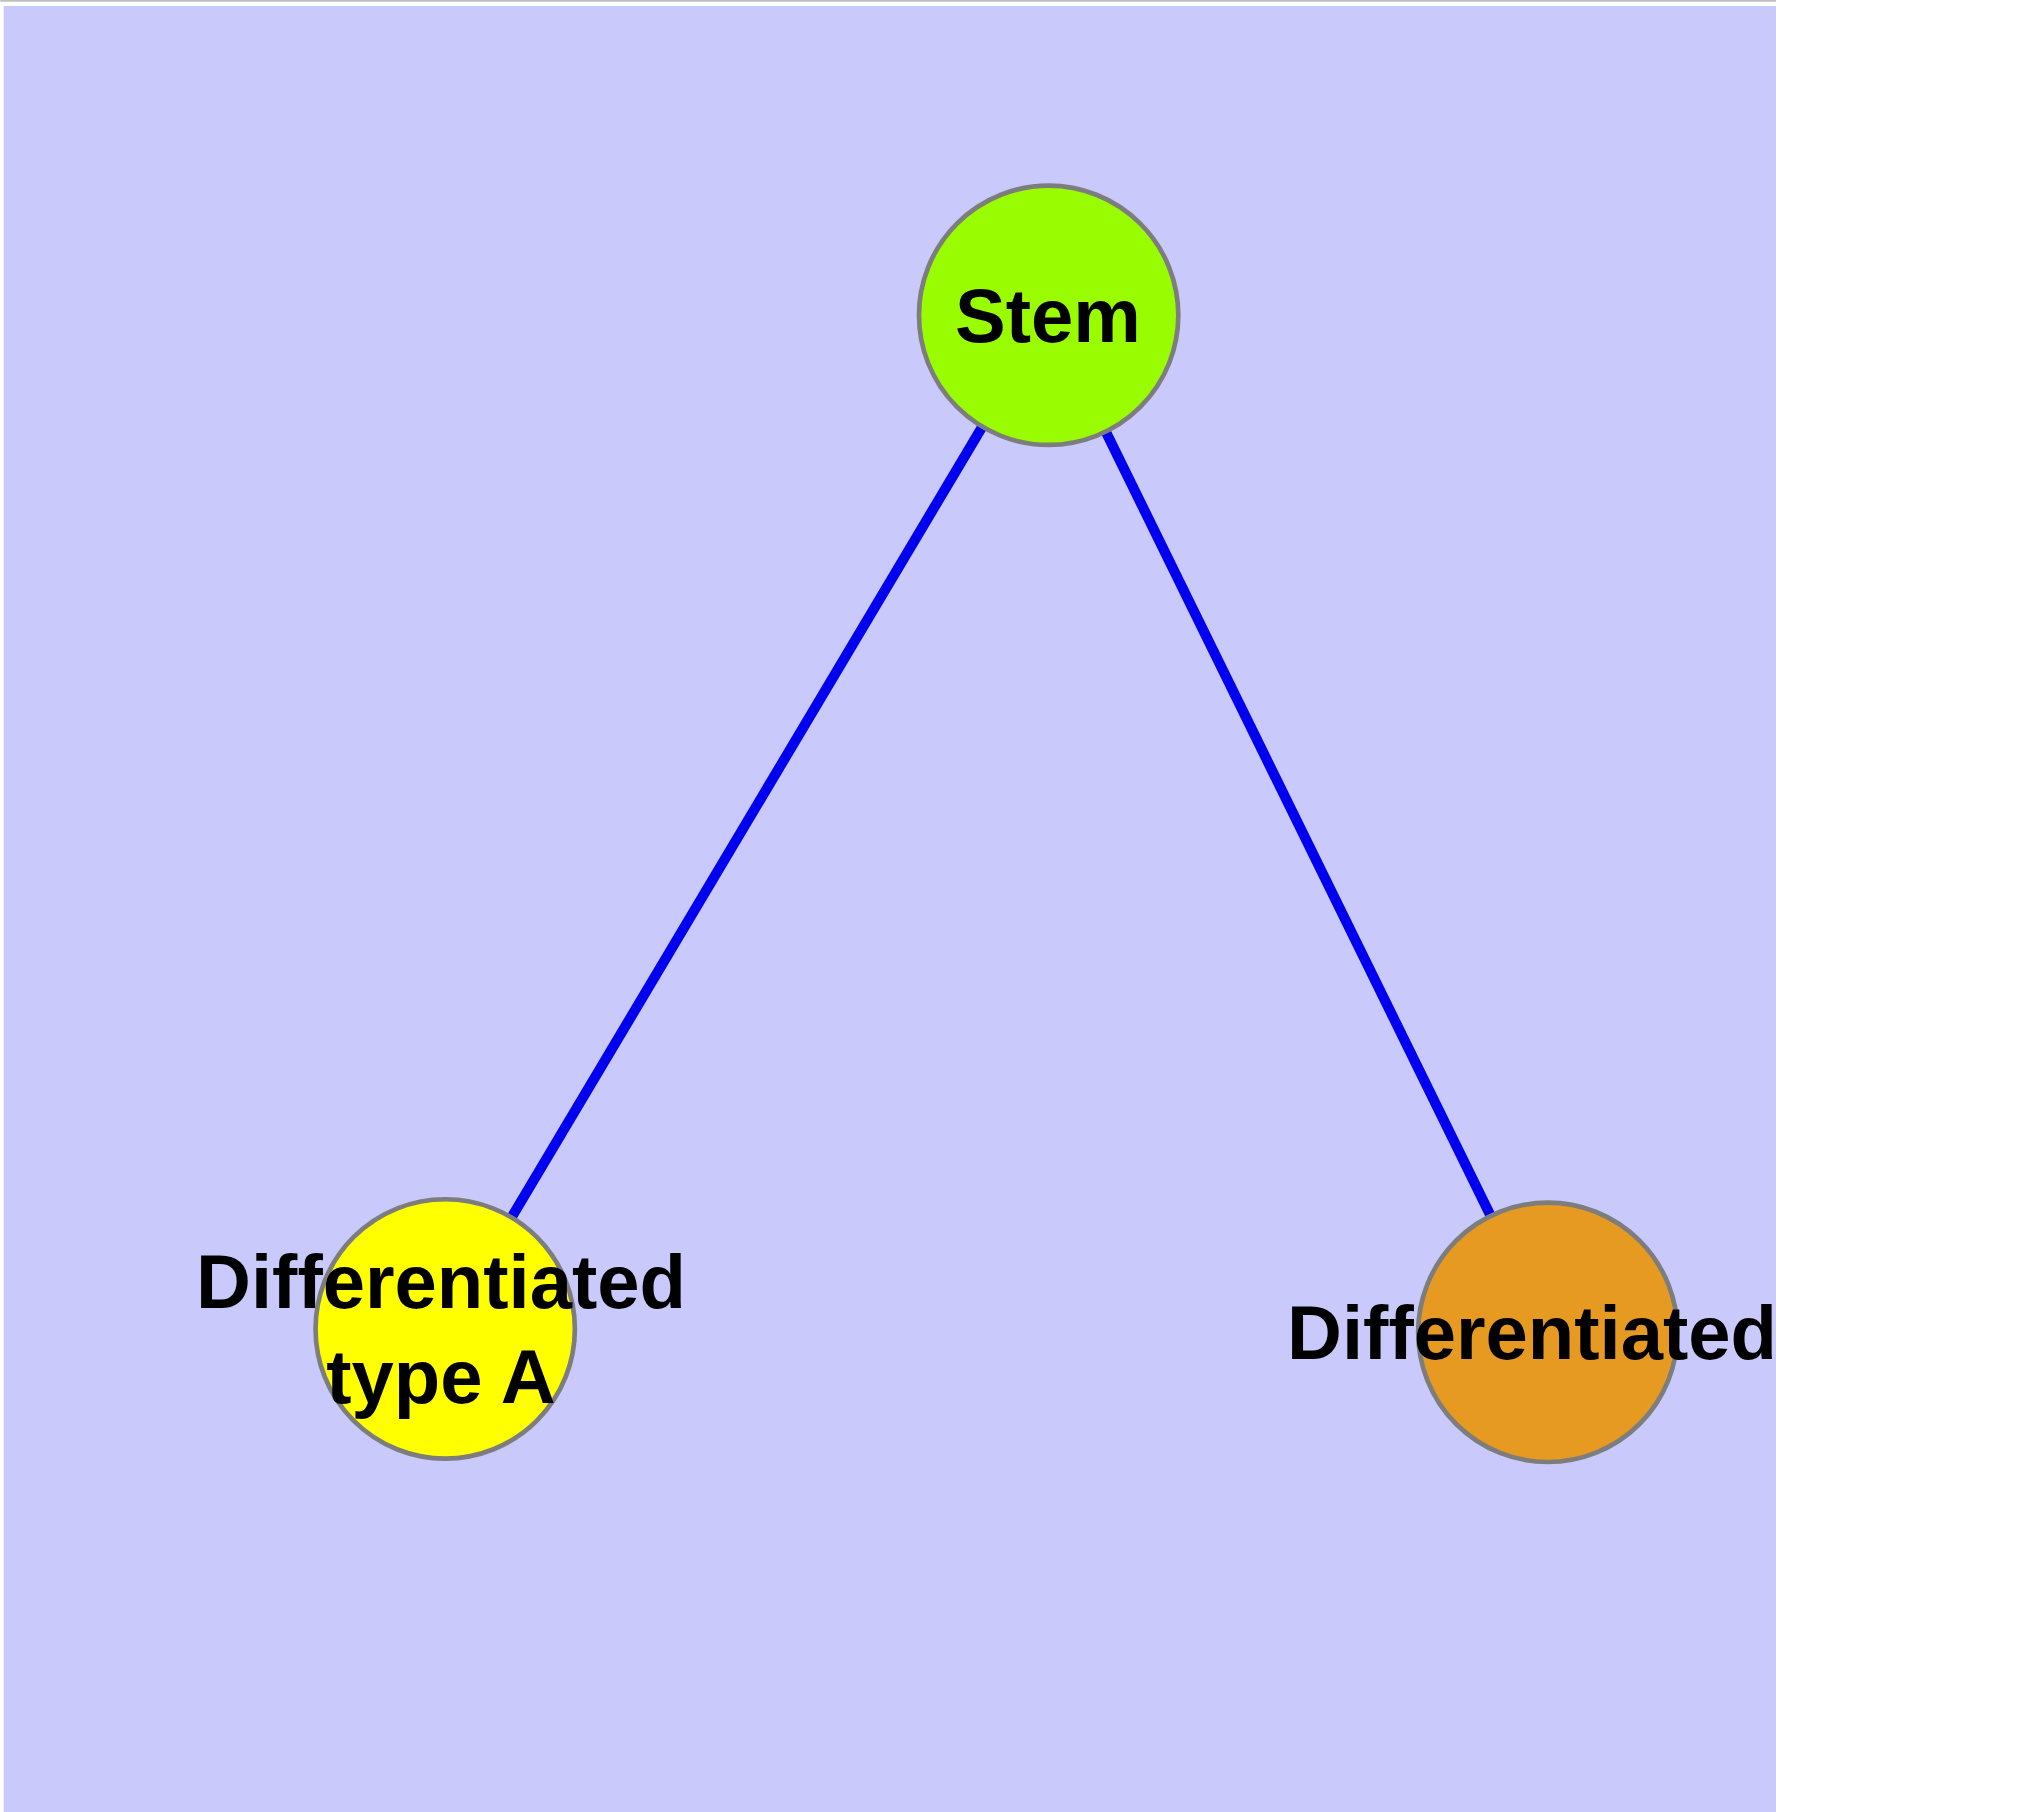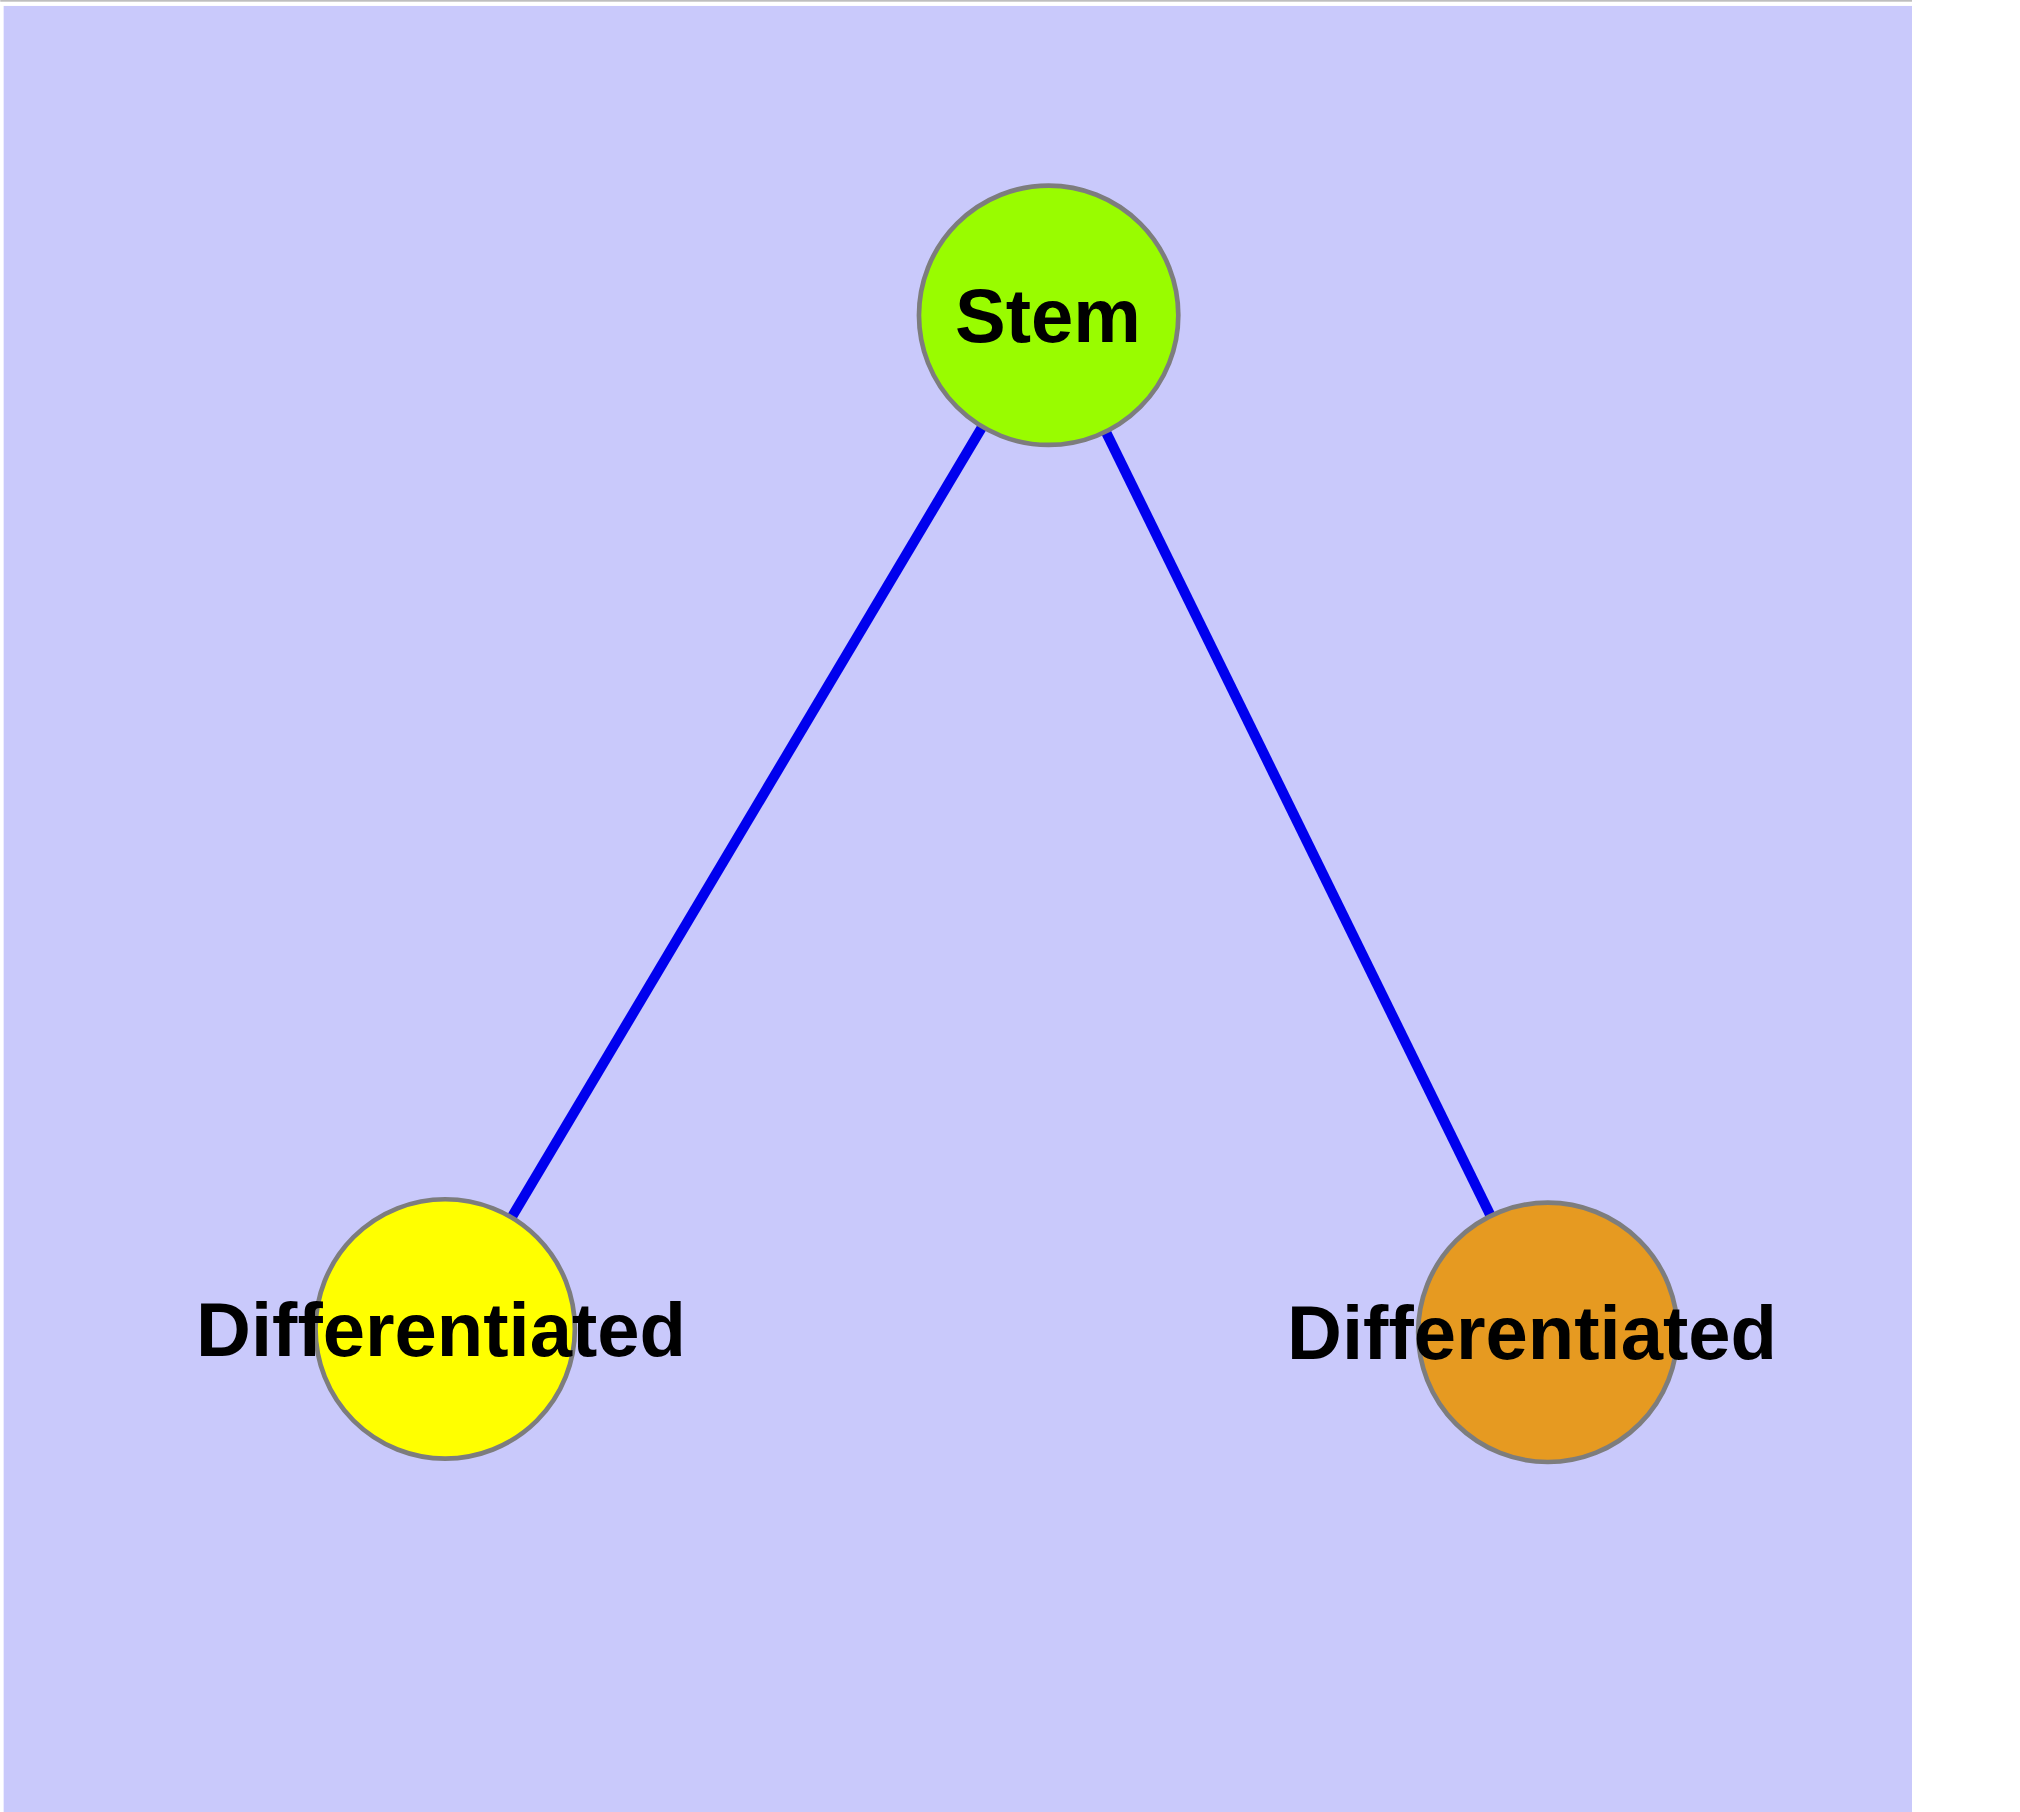--- a/index.html
+++ b/index.html
@@ -3,21 +3,21 @@
 <meta charset="utf-8">
 <style>
   html, body {
     margin: 0;
     padding: 0;
     background: #FFFFFF;
     font-family: "Liberation Sans", sans-serif;
   }
   .canvas {
     position: relative;
-    width: 1912px;
+    width: 1776px;
     height: 1812px;
     overflow: hidden;
   }
   .diagram-svg {
     position: absolute;
     left: 0;
     top: 0;
     display: block;
   }
   .node-label {
@@ -48,20 +48,21 @@
 
     <circle cx="1237" cy="372" r="153" stroke-width="5.5" fill="#99FC00" stroke="#7D7D7D"></circle>
     <circle cx="525" cy="1568" r="153" stroke-width="5.5" fill="#FFFF00" stroke="#7D7D7D"></circle>
     <circle cx="1826" cy="1572" r="153" stroke-width="5.5" fill="#E69A21" stroke="#7D7D7D"></circle>
   </svg>
 
   <div class="node-label" style="left:1048px; top:315px;">Stem</div>
 
   <div class="node-label" style="left:441px; top:1329px;">
     <div>Differentiated</div>
+    <div>type A</div>
   </div>
 
   <div class="node-label" style="left:1532px; top:1332px;">
     <div>Differentiated</div>
   </div>
 
 </div>
 
 
 </body></html>

